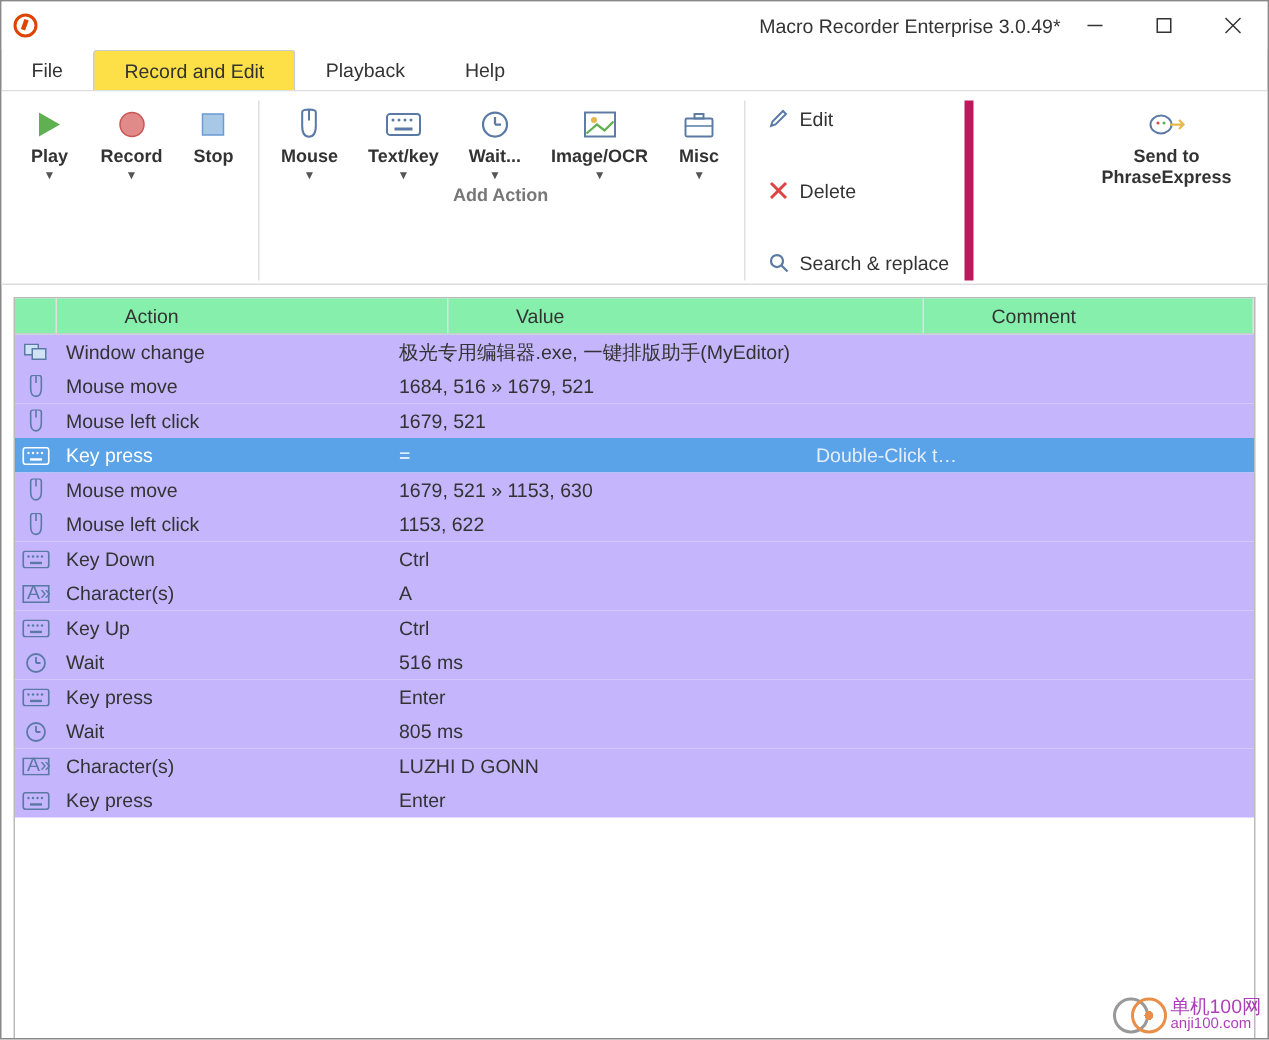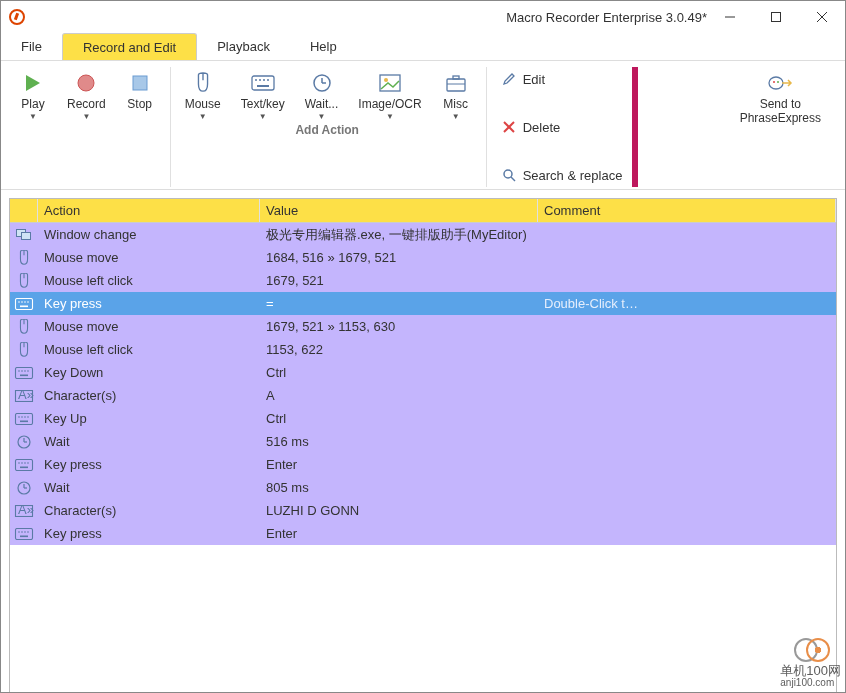--- a/index.html
+++ b/index.html
@@ -12,47 +12,47 @@
 .winbtn { width: 46px; height: 32px; display: flex; align-items: center; justify-content: center; cursor: default; }
 .winbtn svg { width: 10px; height: 10px; }
 
 .menubar { height: 28px; display: flex; align-items: stretch; border-bottom: 1px solid #ddd; }
 .menu-item { padding: 0 20px; display: flex; align-items: center; cursor: default; color: #333; }
 .menu-item.active { background: #fde047; border: 1px solid #ccc; border-bottom: none; border-top-left-radius: 3px; border-top-right-radius: 3px; }
 
 .toolbar { padding: 6px 8px 2px 8px; display: flex; align-items: stretch; gap: 4px; border-bottom: 1px solid #ddd; background: #fff; }
 .tool-group { display: flex; border-right: 1px solid #e0e0e0; padding-right: 6px; }
 .tool-group:last-child { border-right: none; }
-.tool-btn { display: flex; flex-direction: column; align-items: center; justify-content: flex-start; padding: 4px 10px 2px 10px; cursor: default; min-width: 48px; }
+.tool-btn { display: flex; flex-direction: column; align-items: center; justify-content: flex-start; padding: 4px 10px 2px 10px; cursor: default; min-width: 48px; font-weight: bold; }
 .tool-btn .icon { height: 24px; display: flex; align-items: center; justify-content: center; margin-bottom: 2px; }
 .tool-btn .label { font-size: 12px; color: #333; white-space: nowrap; line-height: 1.2; text-align: center; }
 .tool-btn .drop { font-size: 8px; color: #555; line-height: 1; margin-top: 2px; }
 .add-action-label { text-align: center; font-size: 12px; color: #777; padding-bottom: 4px; font-weight: bold; }
 .edit-group { display: flex; flex-direction: column; gap: 4px; padding: 4px 10px; justify-content: center; }
 .edit-item { display: flex; align-items: center; gap: 6px; cursor: default; color: #333; font-size: 13px; }
 .edit-item .ei-icon { width: 16px; height: 16px; display: flex; align-items: center; justify-content: center; }
 
 .content { padding: 8px; height: calc(100% - 32px - 28px - 84px - 22px); }
 .grid { border: 1px solid #bbb; height: 100%; display: flex; flex-direction: column; background: #fff; }
-.grid-header { display: flex; background: #fde047; border-bottom: 1px solid #ccc; }
+.grid-header { display: flex; background: #86efac; border-bottom: 1px solid #ccc; gap: 39px; }
 .grid-header > div { padding: 4px 6px; border-right: 1px solid #e0e0e0; color: #333; font-size: 13px; }
 .col-icon { width: 28px; flex: 0 0 28px; }
 .col-action { width: 222px; flex: 0 0 222px; }
 .col-value { width: 278px; flex: 0 0 278px; }
 .col-label { width: 112px; flex: 0 0 112px; }
 .col-comment { flex: 1; }
 .grid-body { flex: 1; overflow: auto; }
 .row { display: flex; height: 23px; align-items: center; background: #c4b5fd; cursor: default; }
 .row > div { padding: 0 6px; overflow: hidden; white-space: nowrap; text-overflow: ellipsis; color: #333; font-size: 13px; }
 .row .col-icon { display: flex; align-items: center; justify-content: center; padding: 0; }
 .row.selected { background: #5aa3e8; }
 .row.selected > div { color: #fff; }
 .row.selected .col-label { color: #e5eefc; }
 .statusbar { height: 22px; border-top: 1px solid #ccc; padding: 0 8px; display: flex; align-items: center; font-size: 12px; color: #333; background: #0ea5e9; }
-.watermark { position: absolute; right: 4px; bottom: 4px; font-size: 13px; color: #404040; display: flex; align-items: center; gap: 4px; opacity: 0.85; pointer-events: none; flex-direction: column; }
+.watermark { position: absolute; right: 4px; bottom: 4px; font-size: 13px; color: #a21caf; display: flex; align-items: center; gap: 4px; opacity: 0.85; pointer-events: none; }
 .watermark .wlogo { width: 34px; height: 20px; position: relative; }
 .watermark .wlogo::before { content: ""; position: absolute; left: 0; top: 0; width: 20px; height: 20px; border: 2px solid #888; border-radius: 50%; }
 .watermark .wlogo::after { content: ""; position: absolute; left: 12px; top: 0; width: 20px; height: 20px; border: 2px solid #e57b2a; border-radius: 50%; background: radial-gradient(circle, #e57b2a 3px, transparent 3px); }
 .watermark .sub { font-size: 10px; display: block; line-height: 1; margin-top: -2px; }
 svg { overflow: visible; }
 </style>
 </head>
 <body>
 
 <div class="titlebar">

